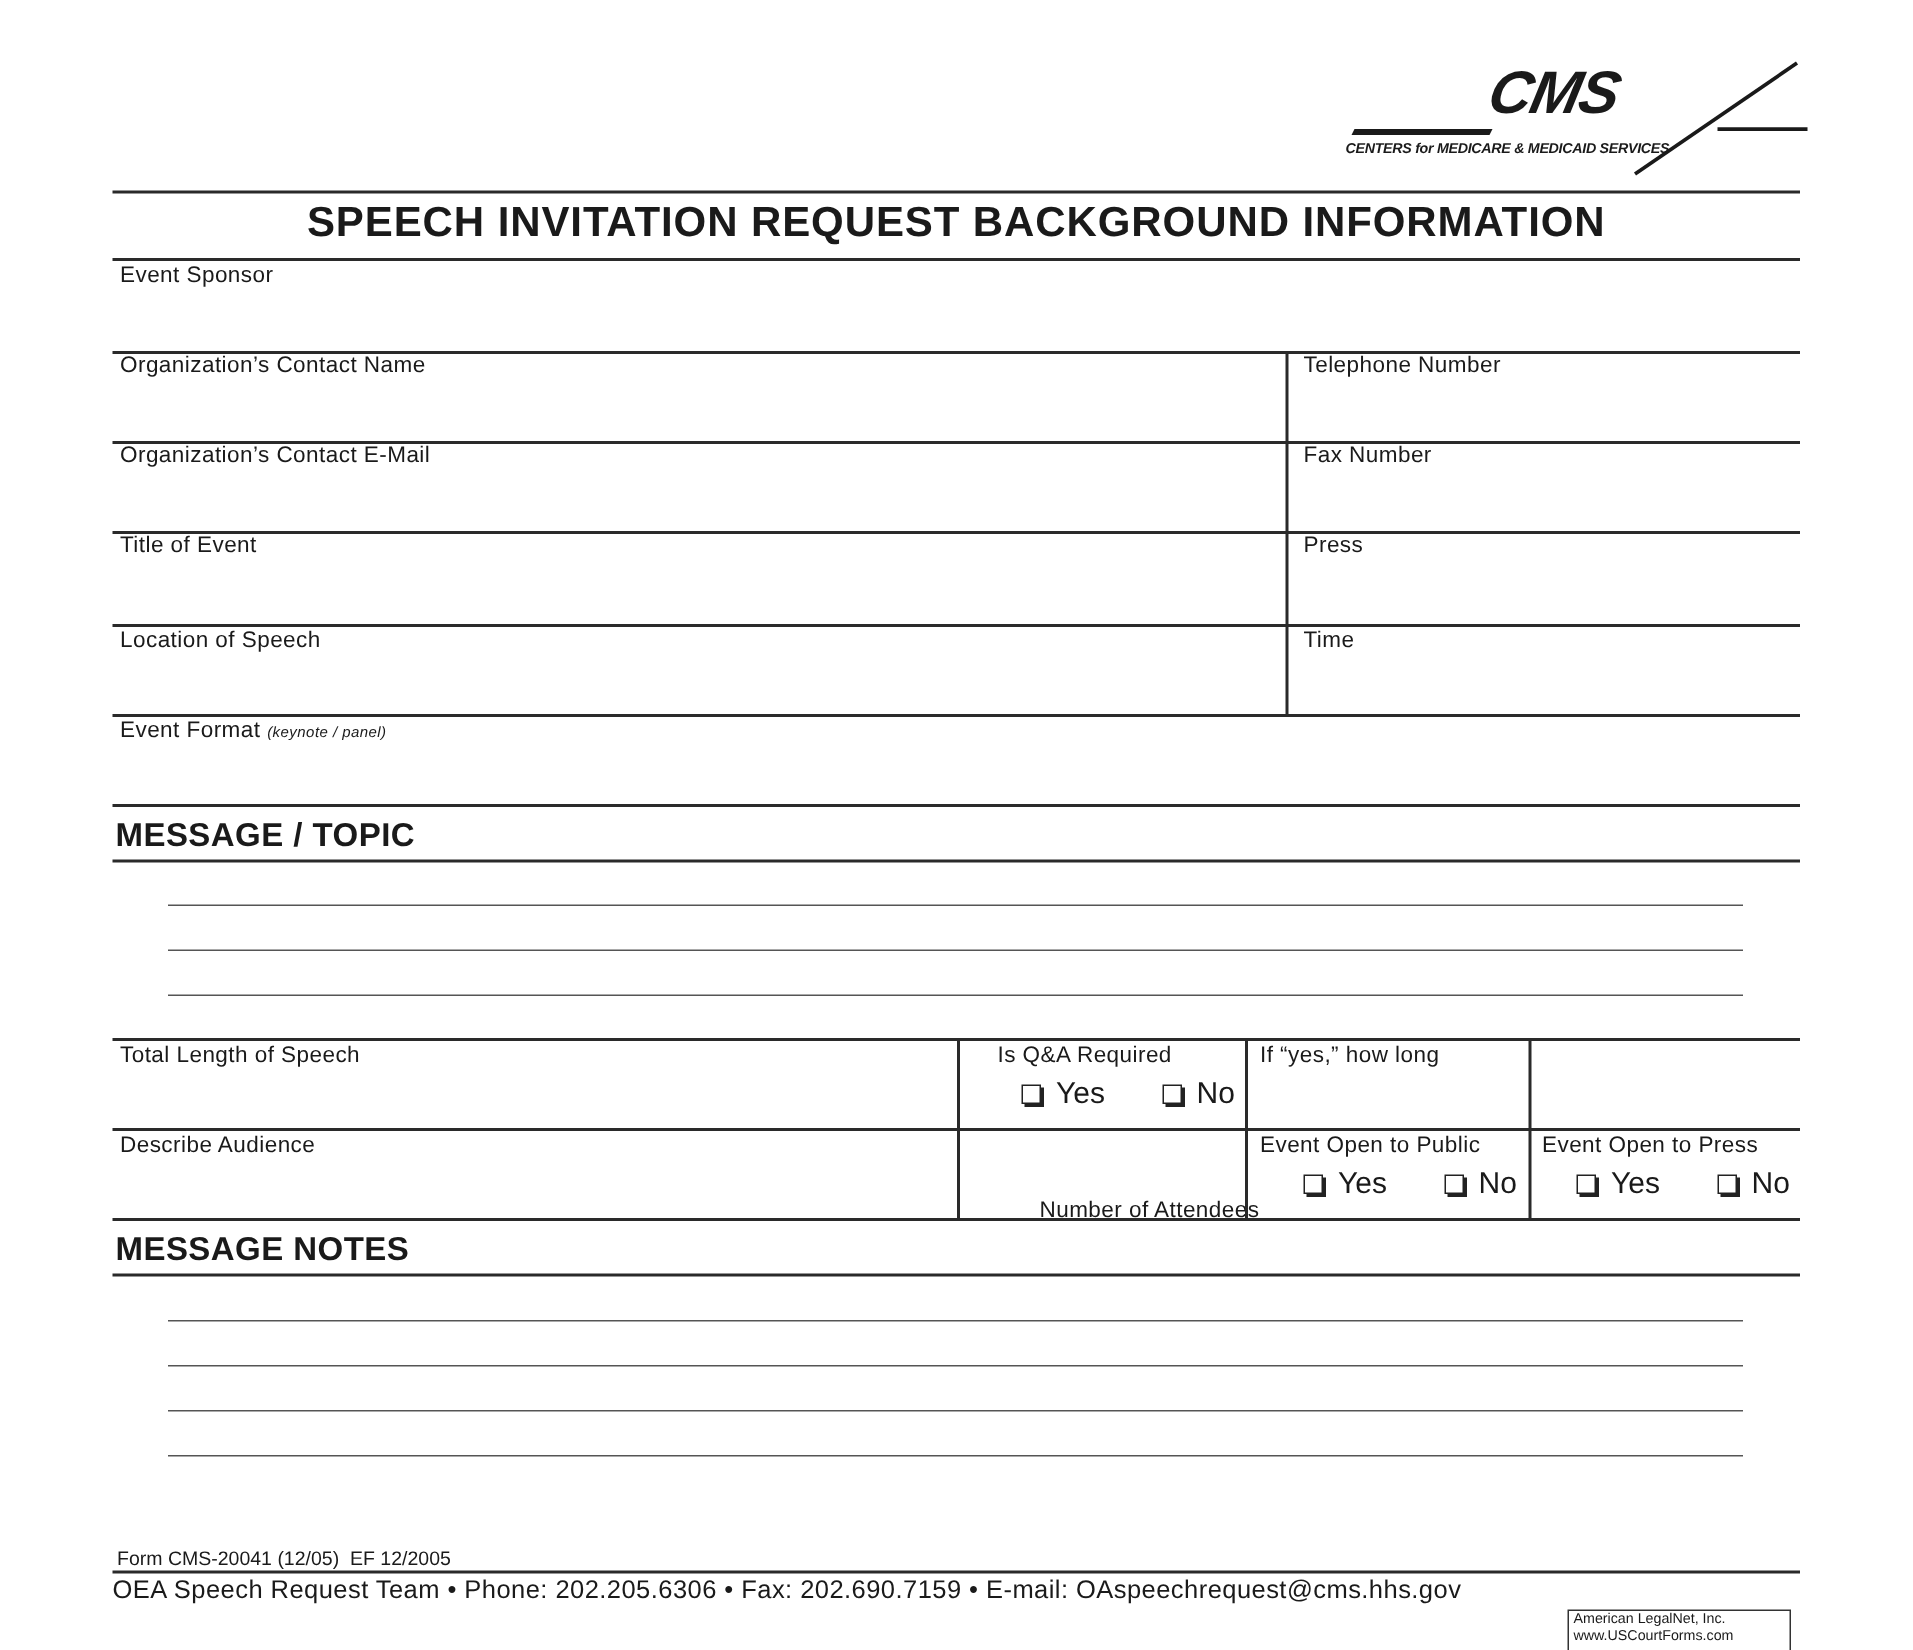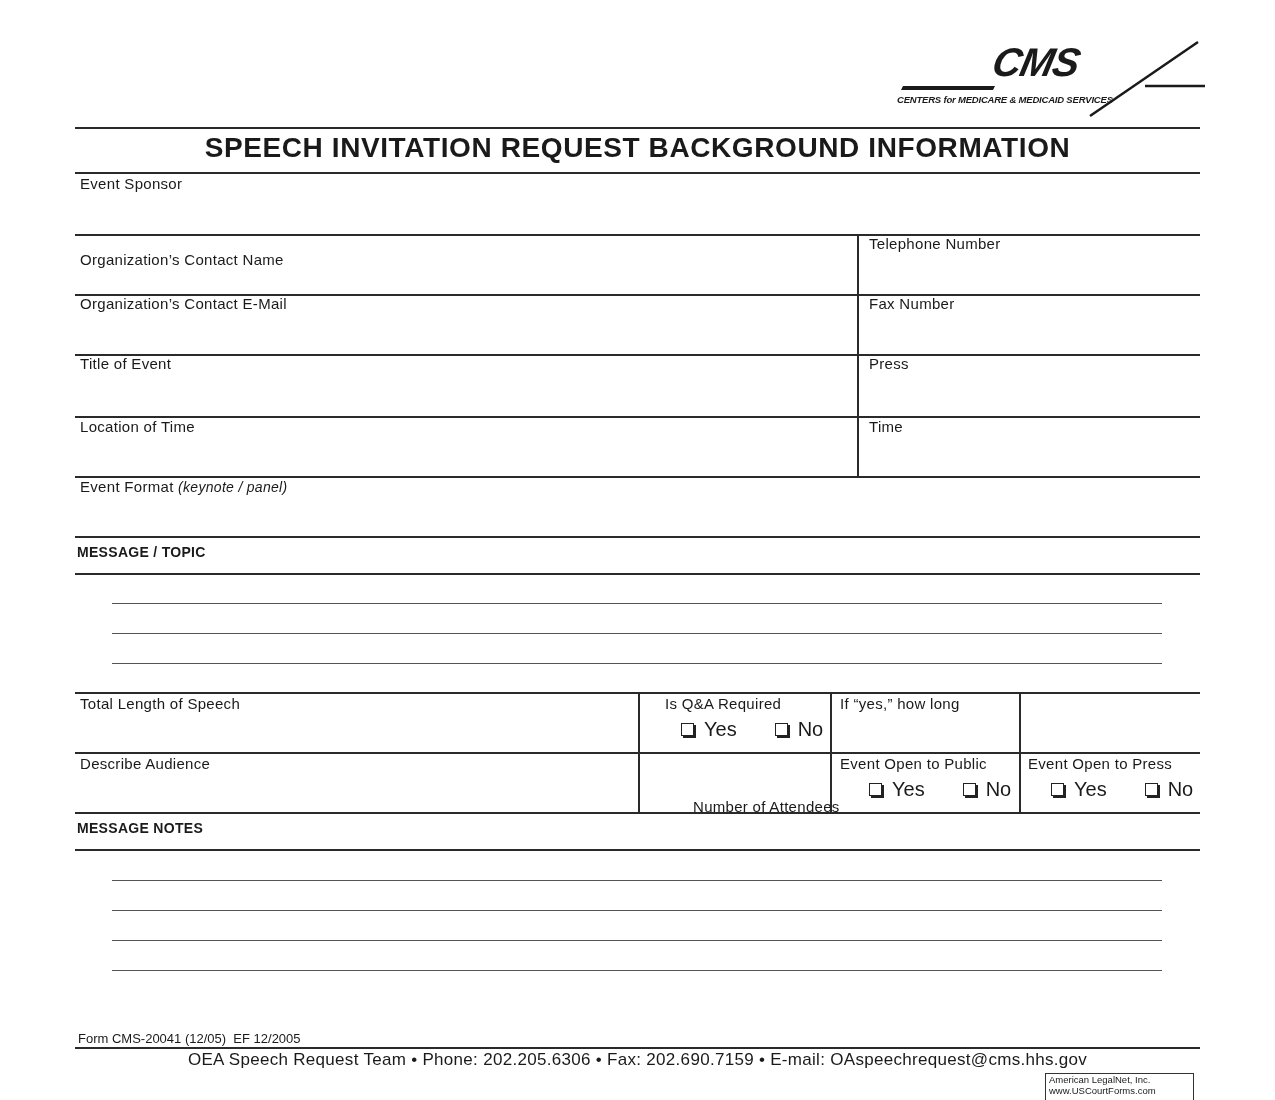--- a/index.html
+++ b/index.html
@@ -2,43 +2,43 @@
 <html><head>
 <meta charset="utf-8">
 <style>
   * { box-sizing: border-box; margin: 0; padding: 0; }
   html, body { width: 1275px; height: 1100px; background: #ffffff; overflow: hidden; }
   body { position: relative; font-family: "Liberation Sans", sans-serif; color: #1a1a1a; }
   .hline { position: absolute; height: 0; border-top: 2px solid #2a2a2a; }
   .vline { position: absolute; width: 0; border-left: 2px solid #2a2a2a; }
 
   .label { position: absolute; font-size: 15px; letter-spacing: 0.3px; color: #1a1a1a; white-space: nowrap; }
-  .label i { font-style: italic; font-size: 14px; }
-  .section { position: absolute; font-size: 14px; font-weight: bold; letter-spacing: 0.3px; white-space: nowrap; }
+  .label i { font-style: italic; font-size: 10px; }
+  .section { position: absolute; font-size: 22px; font-weight: bold; letter-spacing: 0.3px; white-space: nowrap; }
 
   .title { position: absolute; left: 75px; width: 1125px; top: 132px; text-align: center;
            font-family: Liberation Sans, sans-serif; font-weight: bold; font-size: 28px; letter-spacing: 0.6px; }
 
   .field { position: absolute; background: transparent; border: none; outline: none; font-size: 15px;
            font-family: "Liberation Sans", sans-serif; padding: 0 4px; }
 
   .cb-group { position: absolute; display: flex; gap: 22px; font-size: 20px; white-space: nowrap; }
   .cb { display: inline-flex; align-items: center; gap: 8px; cursor: pointer; padding-left: 16px; }
   .box { display: inline-block; width: 13px; height: 13px; border: 1.5px solid #222;
          box-shadow: 2px 2px 0 #222; margin-right: 2px; background: #fff; }
 
   .writeline { position: absolute; left: 112px; width: 1050px; height: 0; border-top: 1.5px solid #555; }
 
   .logo { position: absolute; left: 895px; top: 38px; width: 315px; height: 80px; }
   .logo-text { position: absolute; left: 993px; top: 40px; font-family: "Liberation Sans", sans-serif;
                font-weight: bold; font-style: italic; font-size: 40px; letter-spacing: -1px; transform: skewX(-12deg); }
   .logo-sub { position: absolute; left: 897px; top: 94px; font-size: 9.5px; font-weight: bold; font-style: italic; letter-spacing: -0.2px; }
 
   .footer-form { position: absolute; left: 78px; top: 1031px; font-size: 13px; }
-  .footer-contact { position: absolute; left: 75px; width: 1125px; top: 1050px; text-align: center; font-size: 17px; letter-spacing: 0.3px; }
+  .footer-contact { position: absolute; left: 75px; width: 1125px; top: 1050px; font-size: 17px; letter-spacing: 0.3px; }
   .legalnet { position: absolute; left: 1045px; top: 1073px; width: 149px; height: 32px; border: 1px solid #333;
               font-size: 9.5px; line-height: 10.5px; padding: 1px 3px; }
 </style>
 </head>
 <body>
 
 <div>
   <svg class="logo" viewBox="0 0 315 80">
     <polygon points="8,48 100,48 98,52 6,52" fill="#1a1a1a"></polygon>
     <line x1="195" y1="78" x2="303" y2="4" stroke="#1a1a1a" stroke-width="2.5"></line>
@@ -49,39 +49,39 @@
 </div>
 
 <div class="hline" style="left:75px; width:1125px; top:127px;"></div>
 <div class="title">SPEECH INVITATION REQUEST BACKGROUND INFORMATION</div>
 <div class="hline" style="left:75px; width:1125px; top:172px;"></div>
 
 <div class="label" style="left:80px; top:175px;">Event Sponsor</div>
 <input class="field" style="left: 78px; top: 196px; width: 1118px; height: 34px;" value="">
 <div class="hline" style="left:75px; width:1125px; top:234px;"></div>
 
-<div class="label" style="left:80px; top:251px;">Organization’s Contact Name</div>
+<div class="label" style="left:80px; top:235px;">Organization’s Contact Name</div>
 <input class="field" style="left: 78px; top: 256px; width: 776px; height: 34px;" value="">
 <div class="label" style="left:869px; top:235px;">Telephone Number</div>
 <input class="field" style="left: 864px; top: 256px; width: 334px; height: 34px;" value="">
 <div class="hline" style="left:75px; width:1125px; top:294px;"></div>
 
 <div class="label" style="left:80px; top:295px;">Organization’s Contact E-Mail</div>
 <input class="field" style="left: 78px; top: 316px; width: 776px; height: 34px;" value="">
 <div class="label" style="left:869px; top:295px;">Fax Number</div>
 <input class="field" style="left: 864px; top: 316px; width: 334px; height: 34px;" value="">
 <div class="hline" style="left:75px; width:1125px; top:354px;"></div>
 
 <div class="label" style="left:80px; top:355px;">Title of Event</div>
 <input class="field" style="left: 78px; top: 376px; width: 776px; height: 36px;" value="">
 <div class="label" style="left:869px; top:355px;">Press</div>
 <input class="field" style="left: 864px; top: 376px; width: 334px; height: 36px;" value="">
 <div class="hline" style="left:75px; width:1125px; top:416px;"></div>
 
-<div class="label" style="left:80px; top:418px;">Location of Time</div>
+<div class="label" style="left:80px; top:418px;">Location of Speech</div>
 <input class="field" style="left: 78px; top: 438px; width: 776px; height: 34px;" value="">
 <div class="label" style="left:869px; top:418px;">Time</div>
 <input class="field" style="left: 864px; top: 438px; width: 334px; height: 34px;" value="">
 <div class="hline" style="left:75px; width:1125px; top:476px;"></div>
 
 <div class="vline" style="left:857px; top:234px; height:243px;"></div>
 
 <div class="label" style="left:80px; top:478px;">
   <span>Event Format</span>
   <i>(keynote / panel)</i>

